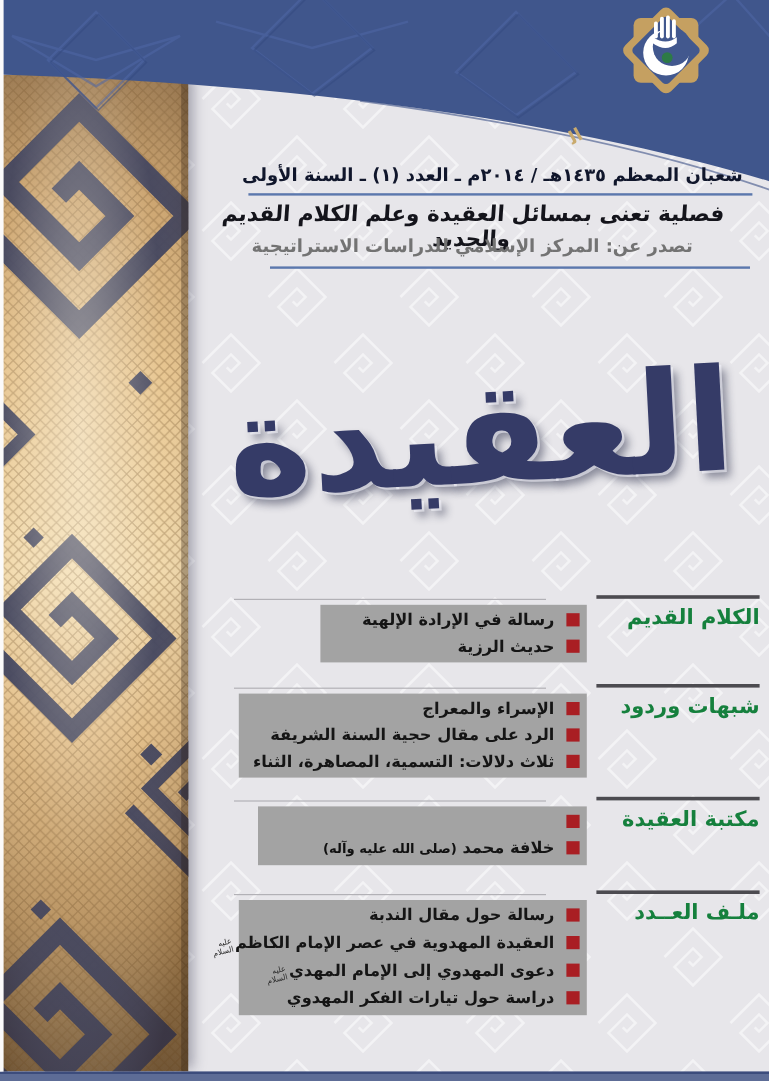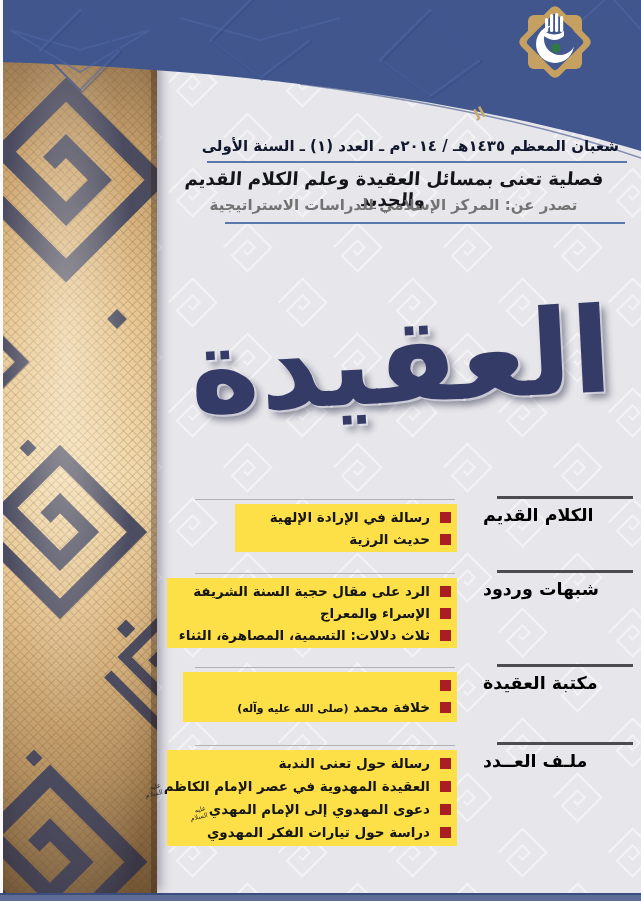--- a/index.html
+++ b/index.html
@@ -50,25 +50,25 @@
   }
   
   .sec{position:absolute;left:160px;right:0;z-index:5;direction:rtl;}
   .sec-1{top:496px;height:74px;}
   .sec-2{top:570px;height:94px;}
   .sec-3{top:664px;height:78px;}
   .sec-4{top:742px;height:110px;}
   .dark-rule{position:absolute;top:0;right:8px;width:136px;height:3px;background:#4c4b50;}
   .thin-rule{position:absolute;top:3px;left:35px;width:260px;height:1px;background:#b2b1b6;}
   .sec-title{
-    position:absolute;top:9px;right:8px;width:150px;text-align:left;
-    font-size:17.5px;font-weight:bold;color:#000000;white-space:nowrap;
+    position:absolute;top:9px;right:8px;width:150px;text-align:right;
+    font-size:17.5px;font-weight:bold;color:#15803d;white-space:nowrap;
   }
   .rows{
-    position:absolute;top:8px;right:184px;background:#fde047;
+    position:absolute;top:8px;right:152px;background:#a3a3a3;
     padding:2px 6px 2px 4px;box-sizing:border-box;
   }
   .sec-1 .rows{width:222px;}
   .sec-2 .rows{width:290px;}
   .sec-3 .rows{width:274px;}
   .sec-4 .rows{width:290px;}
   .row{
     line-height:22px;text-align:right;white-space:nowrap;
     font-size:13.5px;font-weight:bold;color:#151515;
   }
@@ -206,42 +206,42 @@
       <div class="row"><span class="bullet"></span><span>رسالة في الإرادة الإلهية</span></div>
       <div class="row"><span class="bullet"></span><span>حديث الرزية</span></div>
     </div>
   </div>
 
   <div class="sec sec-2">
     <div class="dark-rule"></div>
     <div class="thin-rule"></div>
     <div class="sec-title">شبهات وردود</div>
     <div class="rows">
+      <div class="row"><span class="bullet"></span><span>الإسراء والمعراج</span></div>
       <div class="row"><span class="bullet"></span><span>الرد على مقال حجية السنة الشريفة</span></div>
-      <div class="row"><span class="bullet"></span><span>الإسراء والمعراج</span></div>
       <div class="row"><span class="bullet"></span><span>ثلاث دلالات: التسمية، المصاهرة، الثناء</span></div>
     </div>
   </div>
 
   <div class="sec sec-3">
     <div class="dark-rule"></div>
     <div class="thin-rule"></div>
     <div class="sec-title">مكتبة العقيدة</div>
     <div class="rows">
       <div class="row"><span class="bullet"></span></div>
       <div class="row"><span class="bullet"></span><span>خلافة محمد</span> <span class="suffix">(صلى الله عليه وآله)</span></div>
     </div>
   </div>
 
   <div class="sec sec-4">
     <div class="dark-rule"></div>
     <div class="thin-rule"></div>
     <div class="sec-title">ملـف العــدد</div>
     <div class="rows">
-      <div class="row"><span class="bullet"></span><span>رسالة حول تعنى الندبة</span></div>
+      <div class="row"><span class="bullet"></span><span>رسالة حول مقال الندبة</span></div>
       <div class="row"><span class="bullet"></span><span>العقيدة المهدوية في عصر الإمام الكاظم</span><span class="honorific">عليه السلام</span></div>
       <div class="row"><span class="bullet"></span><span>دعوى المهدوي إلى الإمام المهدي</span><span class="honorific">عليه السلام</span></div>
       <div class="row"><span class="bullet"></span><span>دراسة حول تيارات الفكر المهدوي</span></div>
     </div>
   </div>
 
   <div class="left-sliver"></div>
   <div class="bottom-strip"></div>
 
 </div>

